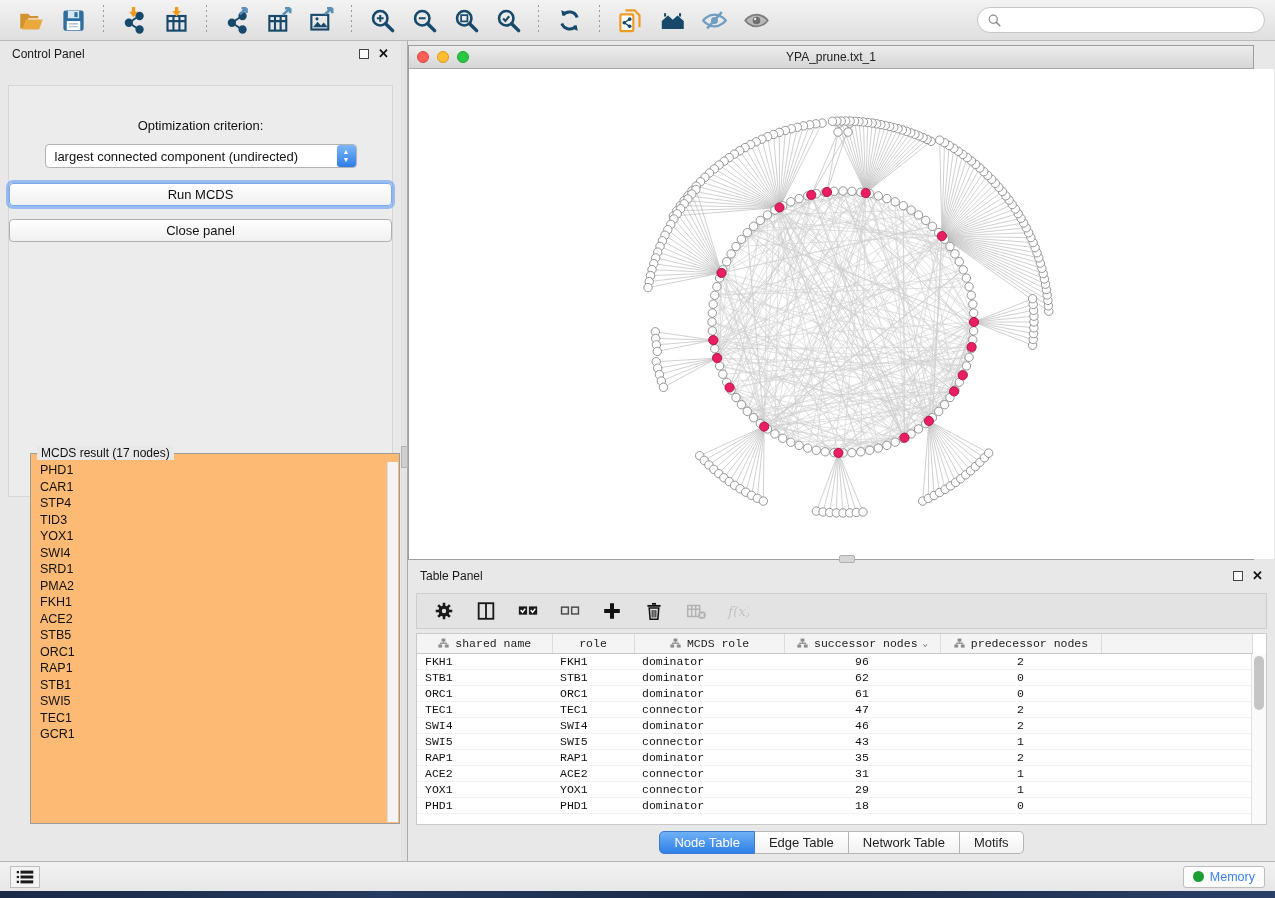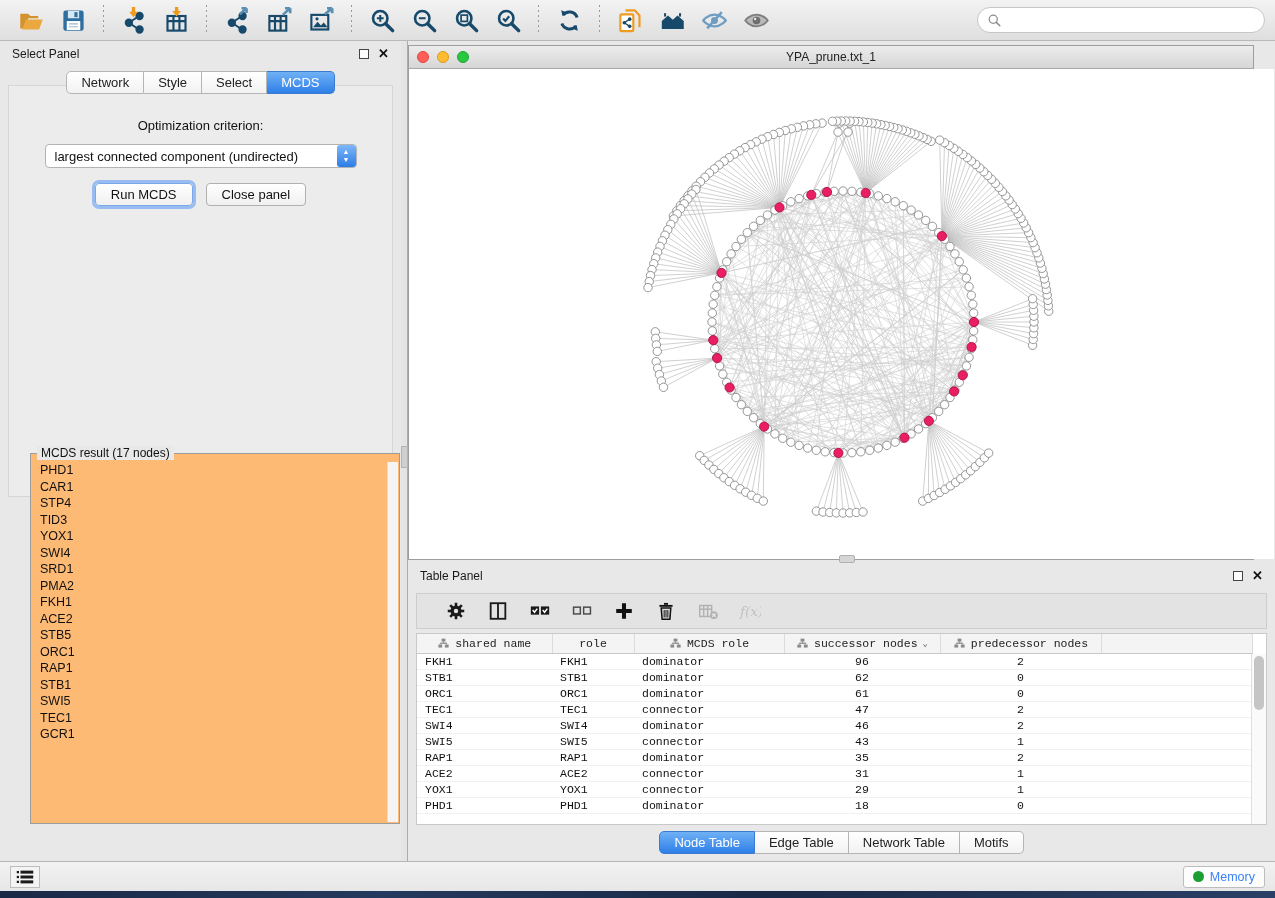--- a/index.html
+++ b/index.html
@@ -39,21 +39,21 @@
   .ctrl-content { position:absolute; left:8px; top:44px; width:385px; height:412px;
     background:#ececec; border:1px solid #d6d6d6; }
   .opt-label { text-align:center; font-size:13px; color:#111; margin-top:32px; }
   .select-row { display:flex; justify-content:center; margin-top:11px; }
   .mac-select { width:312px; height:24px; background:#fff; border:1px solid #b3b3b3; border-radius:4px;
     display:flex; align-items:center; font-size:13px; color:#111; }
   .mac-select .val { flex:1; padding:0 9px; white-space:nowrap; }
   .mac-select .stepper { width:19px; height:22px; margin:0; border-radius:3px;
     background:linear-gradient(#7db7f8,#2d7ce6); color:#fff; font-size:7px; line-height:8px;
     display:flex; flex-direction:column; align-items:center; justify-content:center; }
-  .btn-row { display:flex; justify-content:center; gap:13px; margin-top:15px; }
+  .btn-row { display:flex; justify-content:center; gap:13px; margin-top:15px;flex-direction:column; }
   .mac-btn { font-size:13px; color:#111; background:linear-gradient(#ffffff,#f0f0f0);
     border:1px solid #b0b0b0; border-radius:4px; padding:3px 15px; font-family:"Liberation Sans",sans-serif; }
   .mac-btn.focused { box-shadow:0 0 0 3px rgba(107,163,244,.65); border-color:#7aa8e8; }
 
   .group-box { position:absolute; left:14px; top:412px; width:370px; height:371px;
     border:1px solid #9c9c9c; background:#fdba74;margin-left:16px; }
   .group-legend { position:absolute; top:-8px; left:6px; background:#e8e8e8; padding:0 4px;
     font-size:12px; color:#111; }
   .mcds-list { position:absolute; left:1px; top:8px; right:12px; bottom:1px; overflow:hidden; }
   .mcds-item { font-size:12.5px; color:#111; padding:1px 0 1px 8px; line-height:14.5px; }
@@ -75,21 +75,21 @@
   .light.yellow { background:#febc2e; border:1px solid #d89c22; }
   .light.green { background:#28c840; border:1px solid #1eA62f; }
   .net-title { position:absolute; left:0; right:0; text-align:center; font-size:12px; color:#222; }
   .net-canvas { position:relative; width:865px; height:490px; background:#fff; }
   .h-splitter-handle { position:absolute; left:430px; bottom:-4px; width:16px; height:8px;
     background:#d6d6d6; border:1px solid #b0b0b0; border-radius:2px; }
 
   
   .table-panel { position:absolute; left:408px; top:563px; width:867px; height:298px; background:#e8e8e8; }
   .tp-toolbar { margin:4px 8px 0 8px; height:36px; background:#e3e3e3; border:1px solid #cdcdcd;
-    display:flex; align-items:center; padding:0 28px; gap:20px; }
+    display:flex; align-items:center; padding:0 16px; gap:20px; }
   .tp-btn { display:flex; align-items:center; justify-content:center; }
   .tp-btn.disabled { opacity:.45; }
 
   .table-wrap { position:relative; margin:4px 8px 0 8px; height:192px; background:#fff; border:1px solid #c9c9c9; overflow:hidden; }
   table.data { border-collapse:collapse; width:836px; table-layout:fixed;font-family:Liberation Mono, monospace; }
   table.data th { background:#f4f4f4; border-bottom:1px solid #c9c9c9; border-right:1px solid #dcdcdc;
     font-weight:normal; font-size:11.5px; color:#222; height:19px; text-align:center; position:relative; }
   table.data th .hdr { display:flex; align-items:center; justify-content:center; gap:5px; }
   table.data td { font-size:11.5px; color:#111; height:16px; padding:0 8px; border-bottom:1px solid #f1f1f1;
     white-space:nowrap; overflow:hidden; }
@@ -273,34 +273,26 @@
       <svg width="15" height="15" viewBox="0 0 24 24">
           <circle cx="10" cy="10" r="6.5" fill="none" stroke="#8b8b8b" stroke-width="2"></circle>
           <path d="M15 15l5.5 5.5" stroke="#8b8b8b" stroke-width="2.4" stroke-linecap="round"></path>
         </svg>
       <input placeholder="" style="">
     </div>
   </div>
 
   <div class="control-panel">
     <div class="panel-titlebar">
-      <span class="panel-title">Select Panel</span>
+      <span class="panel-title">Control Panel</span>
       <span class="win-ctrls">
         <span class="float-btn"></span>
         <span class="close-btn">✕</span>
       </span>
     </div>
-    <div class="ctrl-tabs">
-        <div class="seg" id="ctrl-tabs">
-          <div class="seg-tab">Network</div>
-          <div class="seg-tab">Style</div>
-          <div class="seg-tab">Select</div>
-          <div class="seg-tab active">MCDS</div>
-        </div>
-      </div>
     <div class="ctrl-content">
       <div class="opt-label">Optimization criterion:</div>
       <div class="select-row">
         <div class="mac-select">
           <span class="val">largest connected component (undirected)</span>
           <span class="stepper">
               <span>▲</span>
               <span>▼</span>
             </span>
         </div>

